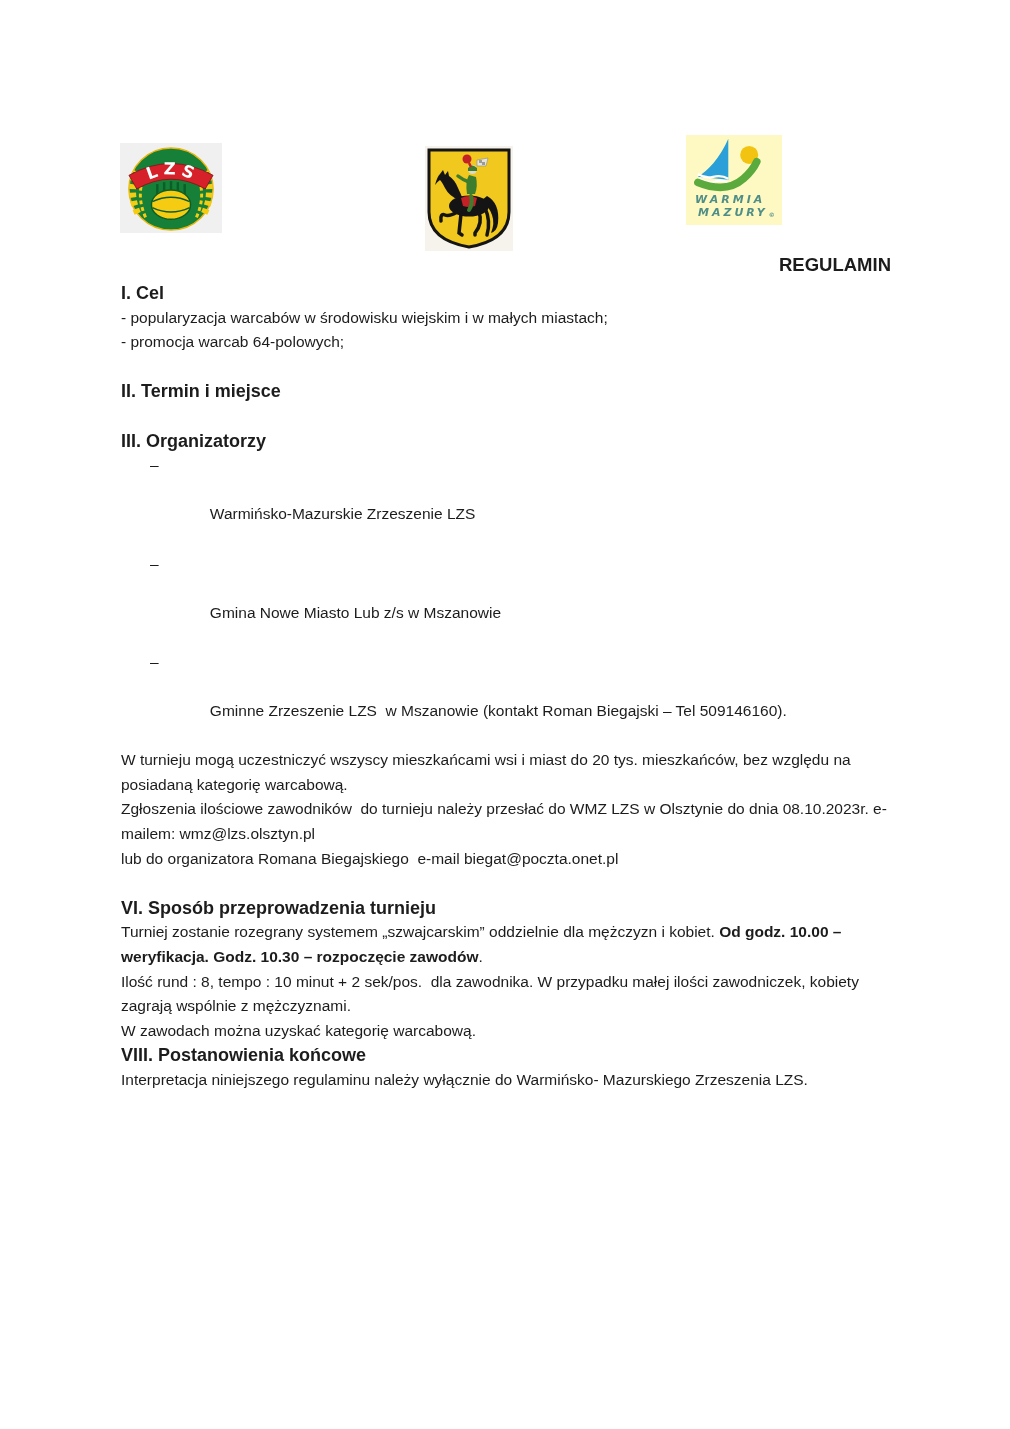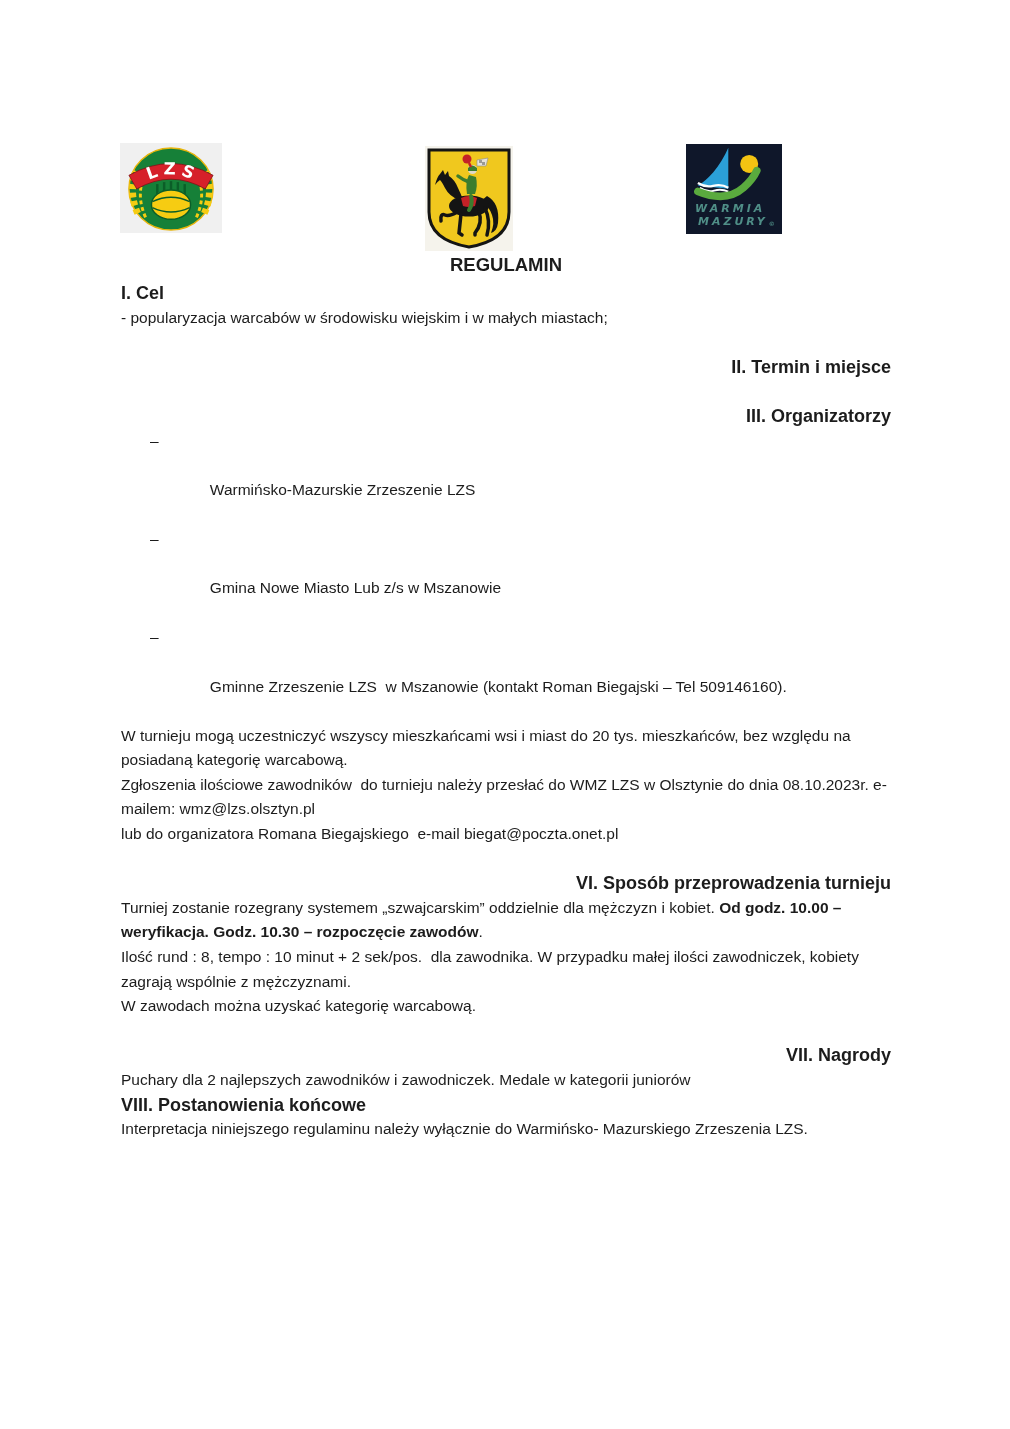--- a/index.html
+++ b/index.html
@@ -9,21 +9,21 @@
     font-family: "Liberation Sans", sans-serif;
     color: #1c1c1c;
     position: relative;
     overflow: hidden;
   }
 
   
   .logo-box { position: absolute; }
   .lzs-box    { left: 120px; top: 143px; width: 102px; height: 90px; background: #f0f0f0; }
   .shield-box { left: 425px; top: 146px; width: 88px;  height: 105px; background: #f5f3ec; }
-  .warmia-box { left: 686px; top: 144px; width: 96px;  height: 90px; background: #0f172a; }
+  .warmia-box { left: 686px; top: 135px; width: 96px;  height: 90px; background: #fef9c3; }
   .logo-box svg { display: block; width: 100%; }
   .lzs-box svg, .shield-box svg { height: 100%; }
 
   .wm-text {
     font-family: "DejaVu Sans", sans-serif;
     font-style: italic;
     font-weight: bold;
     font-size: 11px;
     letter-spacing: 3px;
     color: #4f8e87;
@@ -40,27 +40,27 @@
     position: absolute;
     left: 121px; top: 252px;
     width: 770px;
     font-size: 15.5px;
     line-height: 24.6px;
   }
   .doc h1, .doc h2, .doc p { margin: 0; padding: 0; }
   .title {
     font-size: 18.5px;
     font-weight: bold;
-    text-align: center;
+    text-align: right;
     line-height: 26px;
     margin-bottom: 3px !important;
   }
   .b { font-weight: bold; }
   .h { font-size: 18px; font-weight: bold; }
-  .mt { margin-top: 24.6px !important; text-align: right; }
+  .mt { margin-top: 24.6px !important; }
   .line { white-space: pre-wrap; }
   .bullet { position: relative; padding-left: 63px; white-space: pre-wrap; }
   .bullet .dash { position: absolute; left: 29px; top: 0; }
 </style>
 </head>
 <body>
 
 <div>
 
   <div class="logo-box lzs-box">
@@ -137,20 +137,21 @@
   </div>
 </div>
 
 <div class="doc">
 
   <h1 class="title">REGULAMIN</h1>
 
   <section>
     <h2 class="h">I. Cel</h2>
     <p class="line">- popularyzacja warcabów w środowisku wiejskim i w małych miastach;</p>
+    <p class="line">- promocja warcab 64-polowych;</p>
   </section>
 
   <section>
     <h2 class="h mt">II. Termin i miejsce</h2>
   </section>
 
   <section>
     <h2 class="h mt">III. Organizatorzy</h2>
     <div class="bullet">
       <span class="dash">–</span>
@@ -175,23 +176,19 @@
     <p class="line">lub do organizatora Romana Biegajskiego  e-mail biegat@poczta.onet.pl</p>
   </section>
 
   <section>
     <h2 class="h mt">VI. Sposób przeprowadzenia turnieju</h2>
     <p class="line"><span>Turniej zostanie rozegrany systemem „szwajcarskim” oddzielnie dla mężczyzn i kobiet. </span><span class="b">Od godz. 10.00 – weryfikacja. Godz. 10.30 – rozpoczęcie zawodów</span><span>.</span></p>
     <p class="line">Ilość rund : 8, tempo : 10 minut + 2 sek/pos.  dla zawodnika. W przypadku małej ilości zawodniczek, kobiety zagrają wspólnie z mężczyznami.</p>
     <p class="line">W zawodach można uzyskać kategorię warcabową.</p>
   </section>
 
-  <section>
-    <h2 class="h mt">VII. Nagrody</h2>
-    <p class="line">Puchary dla 2 najlepszych zawodników i zawodniczek. Medale w kategorii juniorów</p>
-  </section>
 
   <section>
     <h2 class="h">VIII. Postanowienia końcowe</h2>
     <p class="line">Interpretacja niniejszego regulaminu należy wyłącznie do Warmińsko- Mazurskiego Zrzeszenia LZS.</p>
   </section>
 
 </div>
 
 </body></html>

